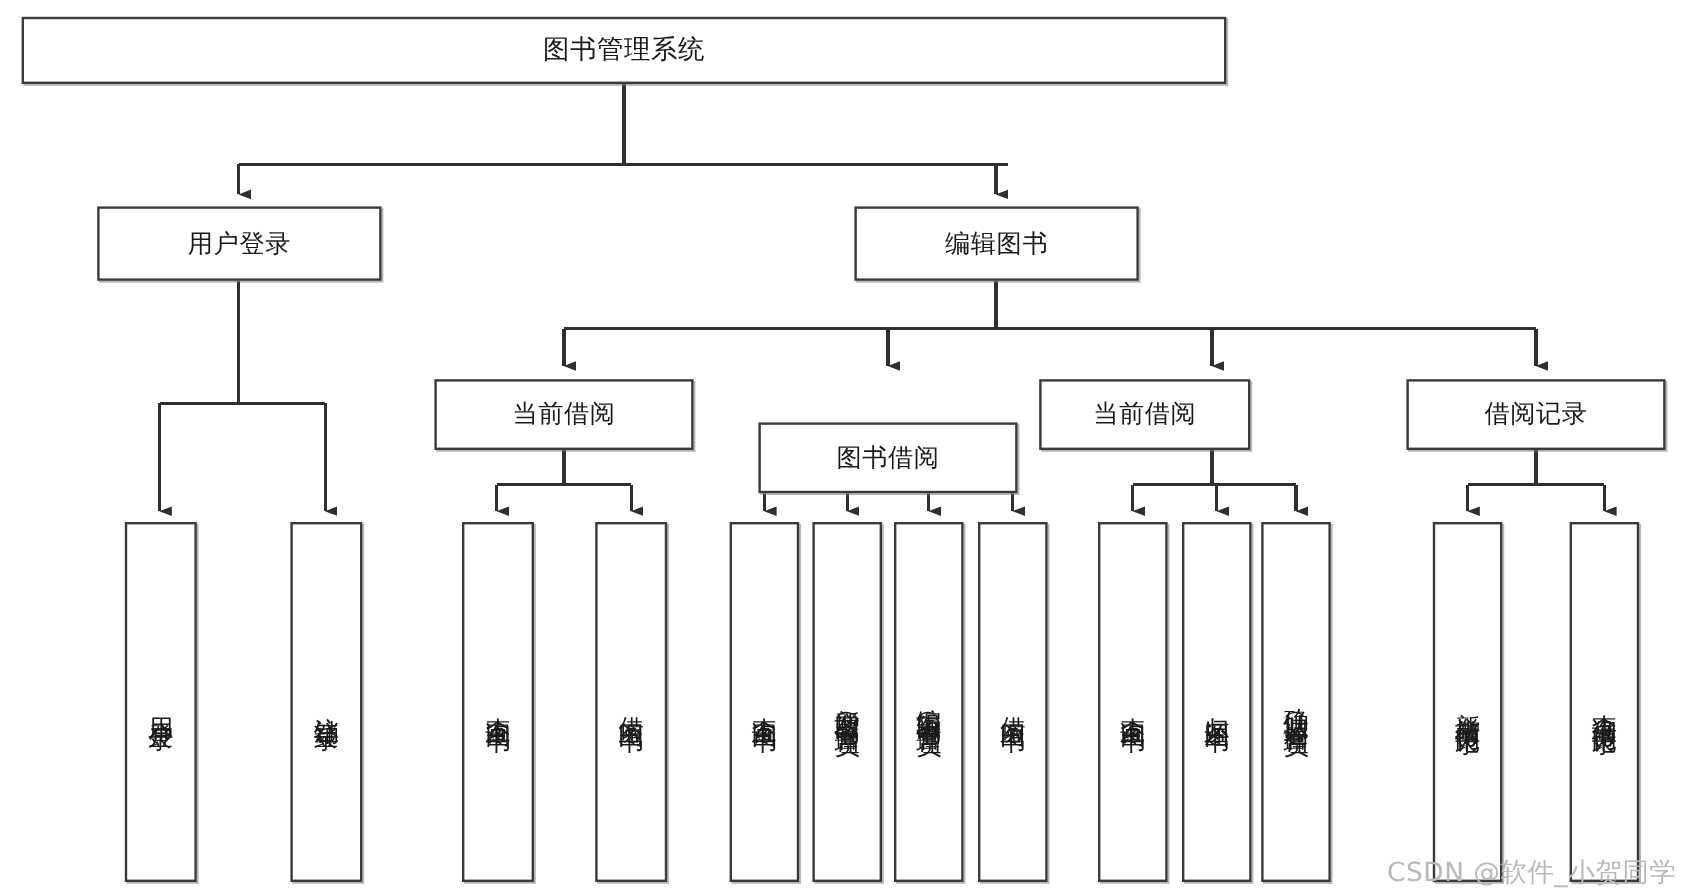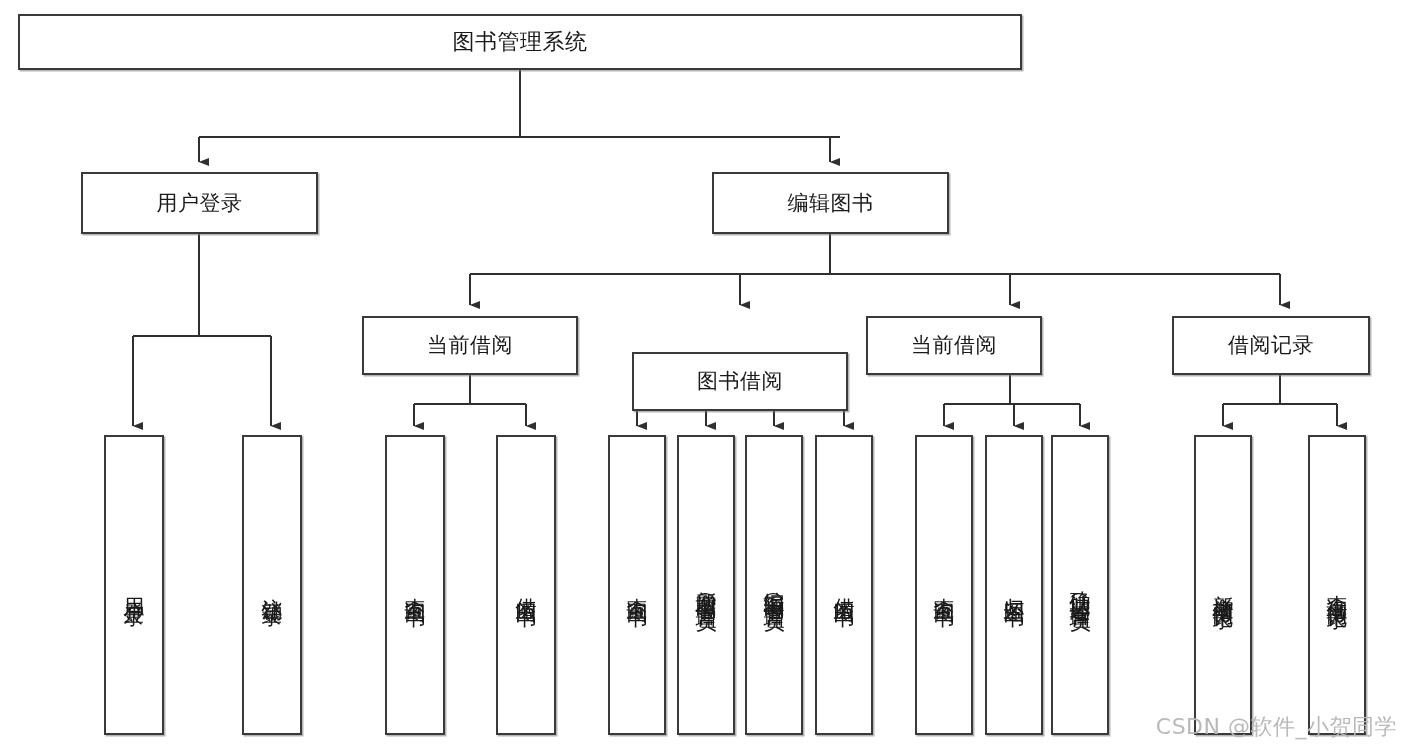--- a/index.html
+++ b/index.html
@@ -145,21 +145,21 @@
 
   <div class="node horizontal" style="left:362px; top:316px; width:216px; height:59px;">
     <span class="node-label">当前借阅</span>
   </div>
   <div class="node horizontal" style="left:632px; top:316px; width:216px; height:59px;margin-top:36px;">
     <span class="node-label">图书借阅</span>
   </div>
   <div class="node horizontal" style="left:866px; top:316px; width:176px; height:59px;">
     <span class="node-label">当前借阅</span>
   </div>
-  <div class="node horizontal" style="left:1172px; top:316px; width:198px; height:59px;">
+  <div class="node horizontal" style="left:1172px; top:316px; width:216px; height:59px;">
     <span class="node-label">借阅记录</span>
   </div>
 
   <div class="node vertical" style="left:104px; top:435px; width:60px; height:300px;">
     <span class="node-label">用户登录</span>
   </div>
   <div class="node vertical" style="left:242px; top:435px; width:60px; height:300px;">
     <span class="node-label">注销登录</span>
   </div>
 

